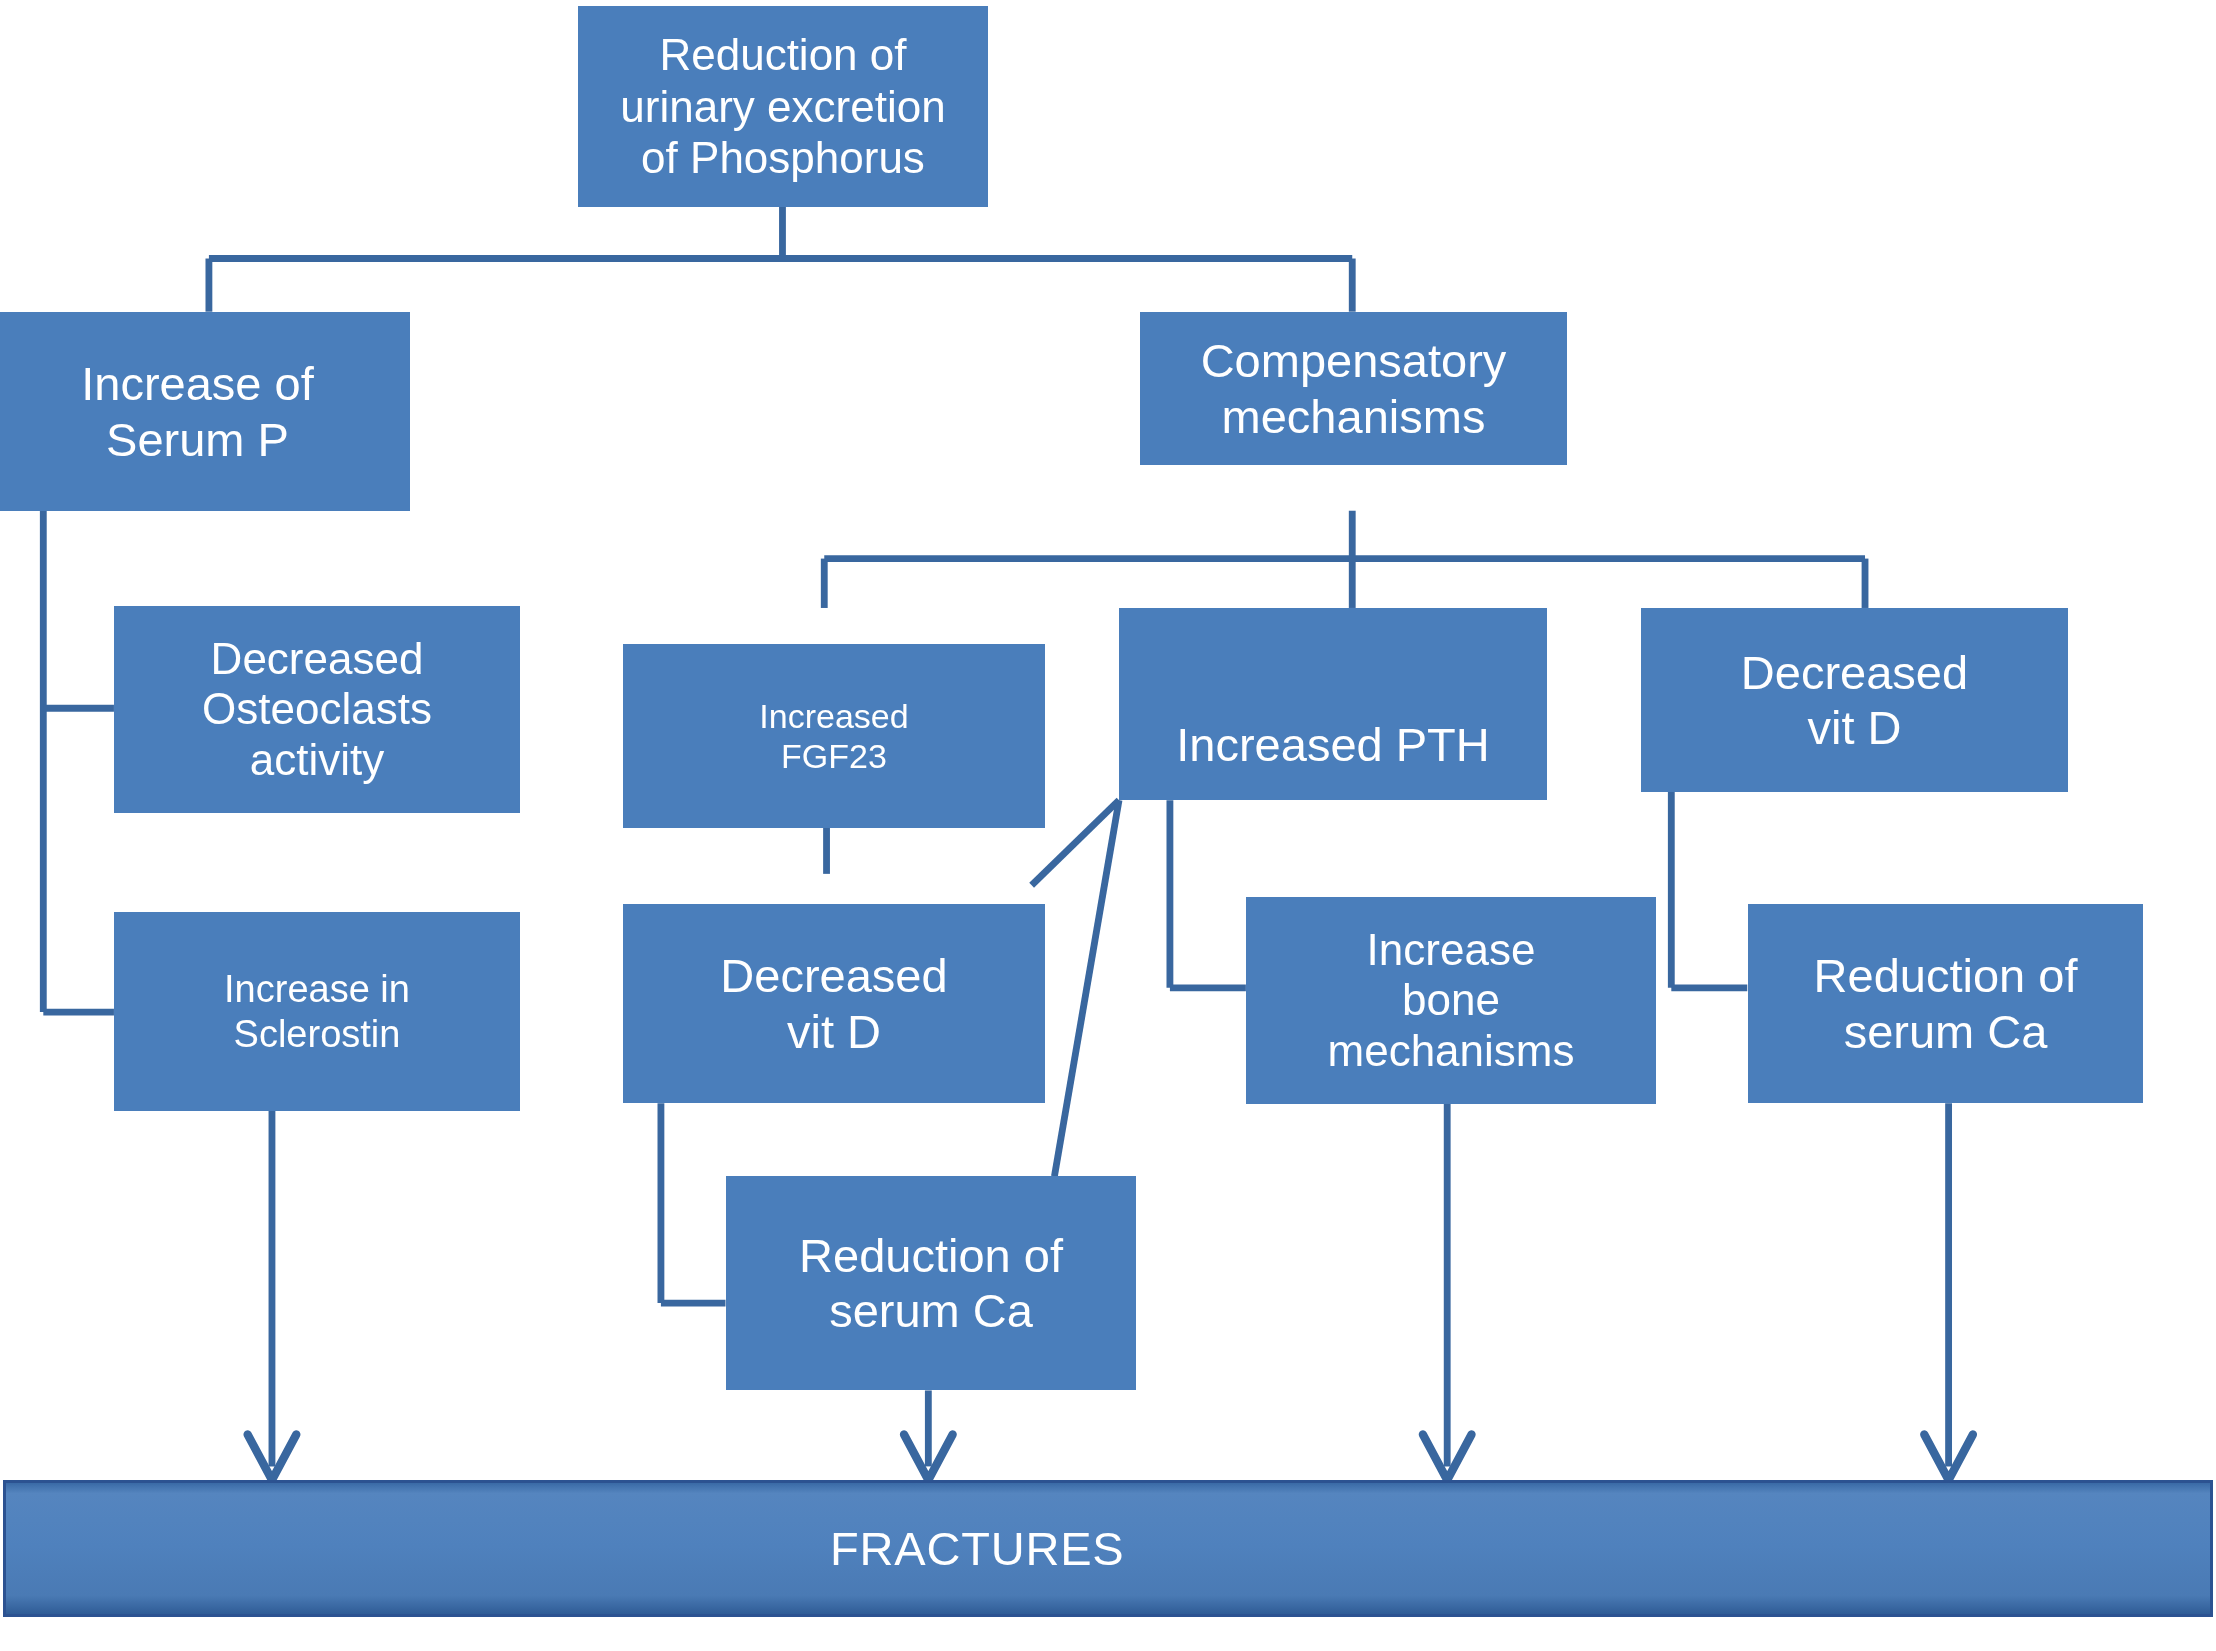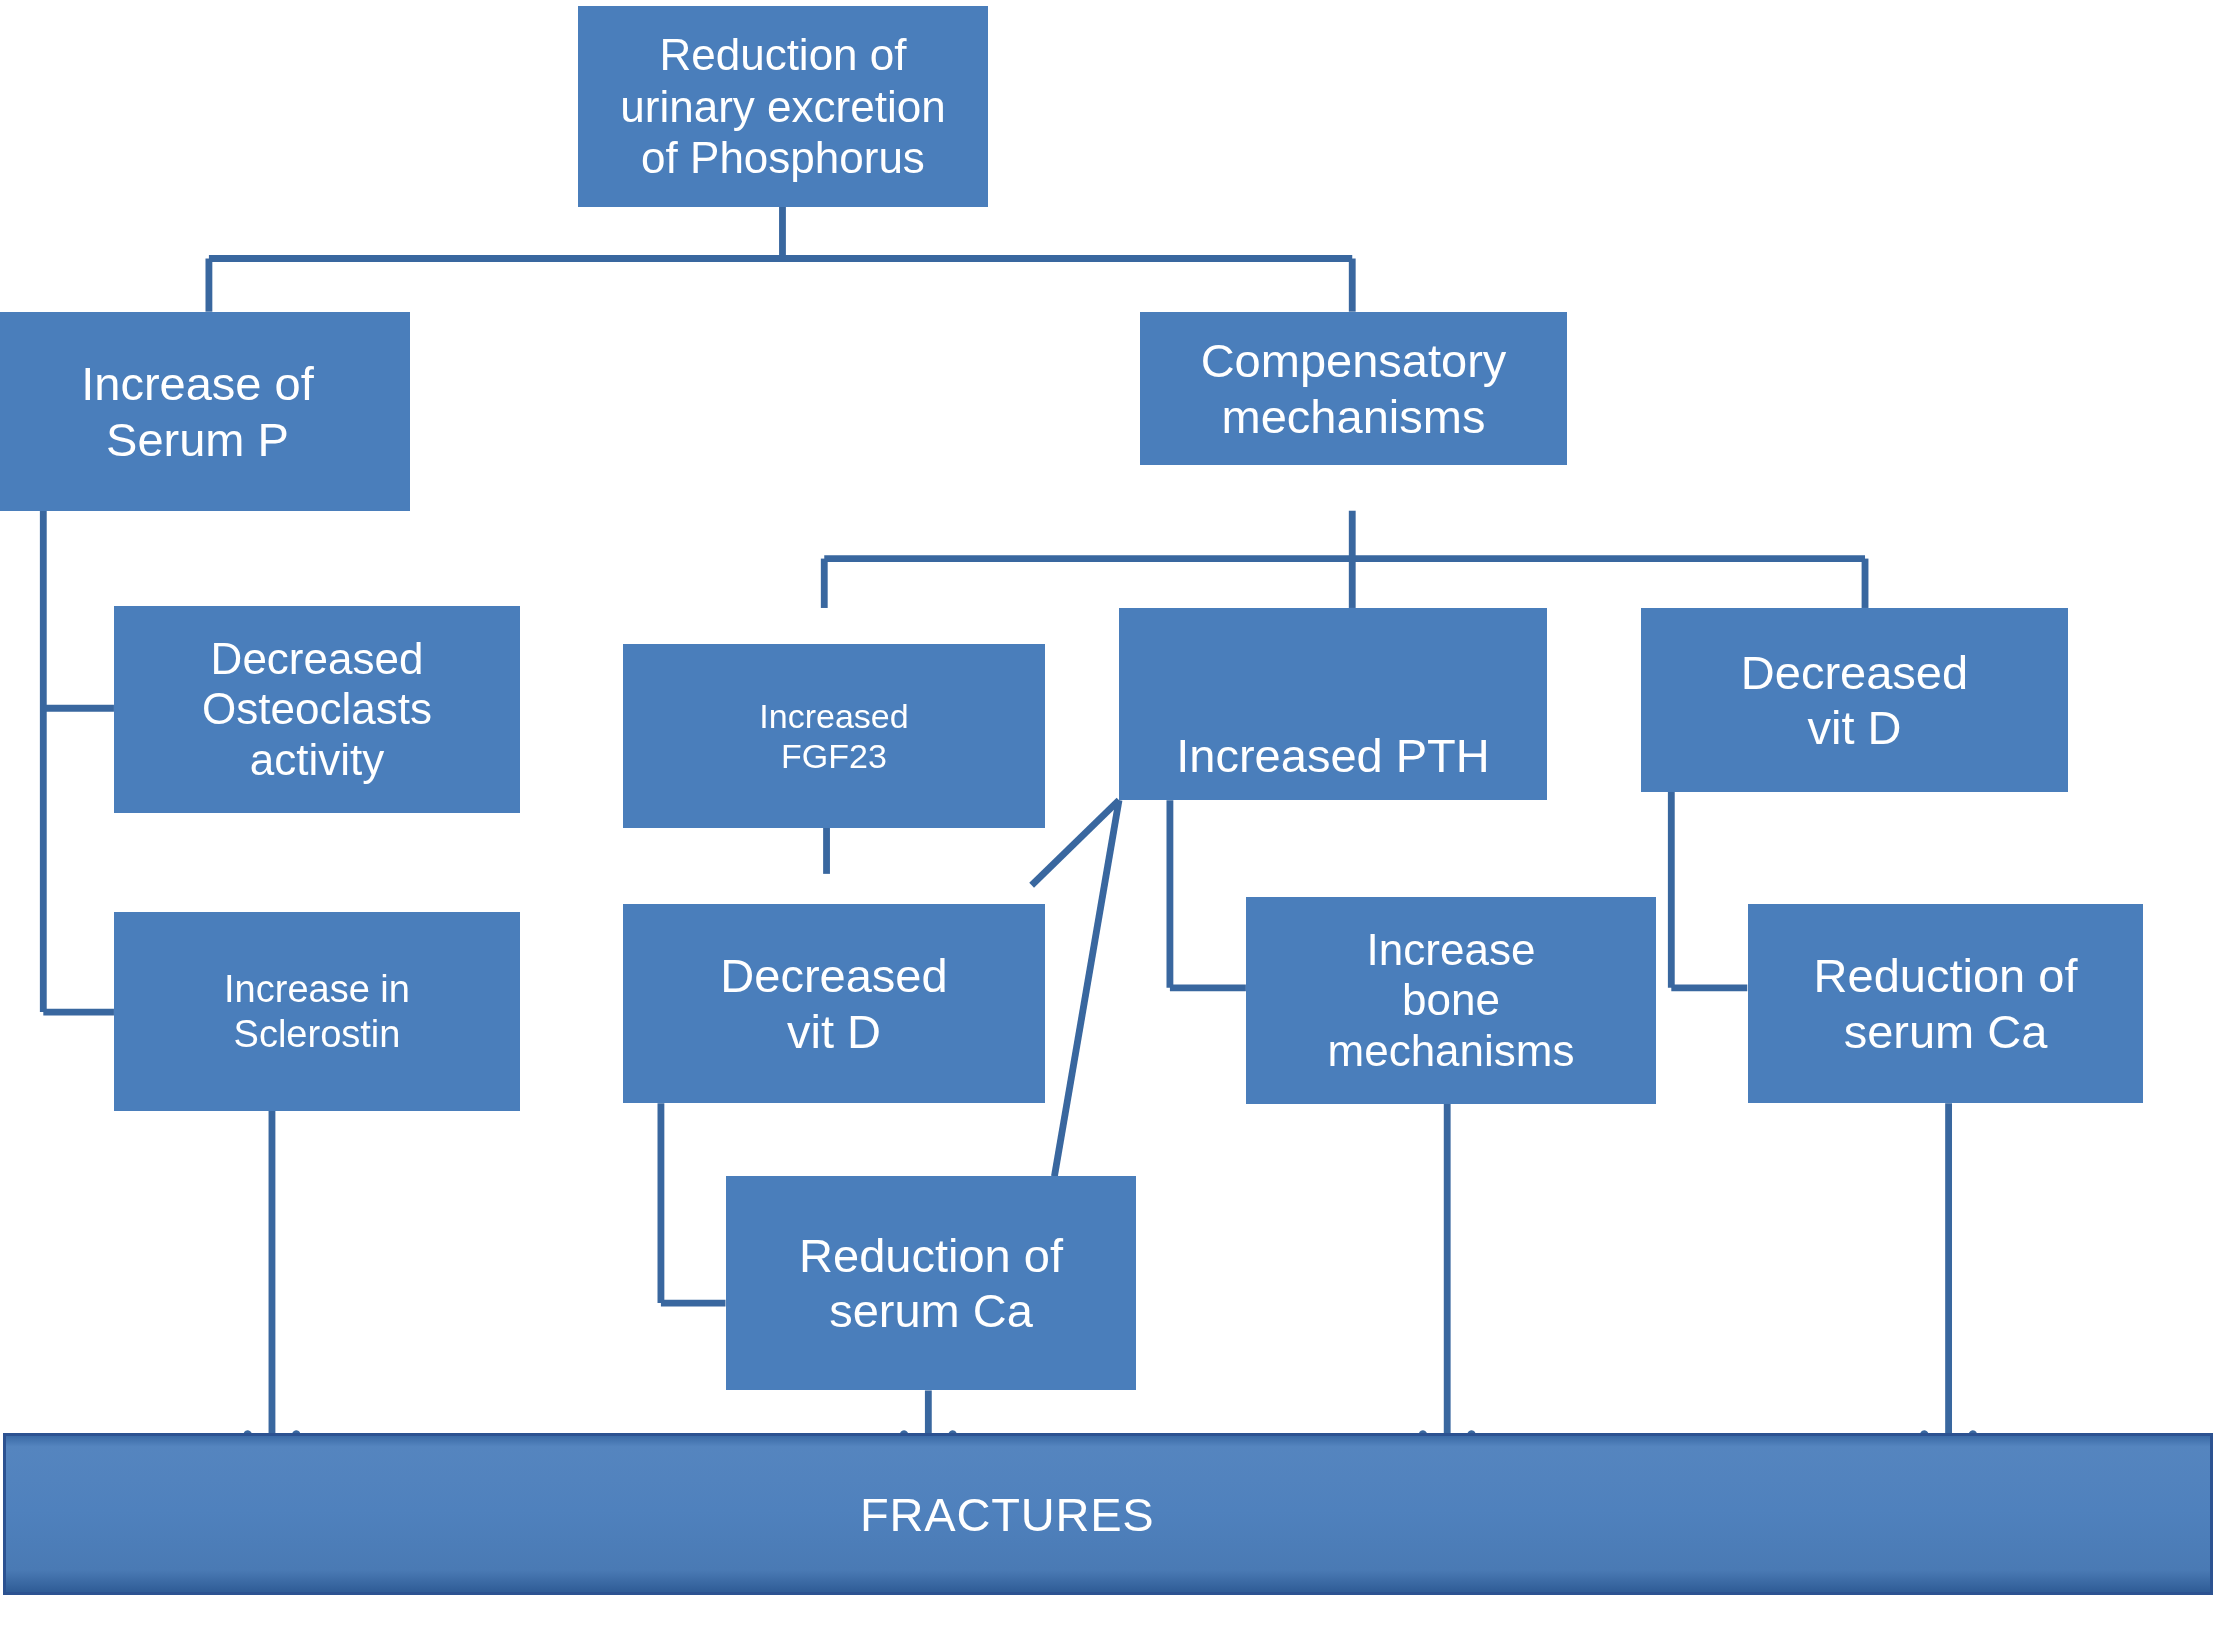--- a/index.html
+++ b/index.html
@@ -114,39 +114,39 @@
   <div class="node" style="left:1140px; top:312px; width:427px; height:153px; font-size:47px;">Compensatory
 mechanisms</div>
 
   <div class="node tight" style="left:114px; top:606px; width:406px; height:207px;">Decreased
 Osteoclasts
 activity</div>
 
   <div class="node" style="left:623px; top:644px; width:422px; height:184px; font-size:34px;">Increased
 FGF23</div>
 
-  <div class="node" style="left:1119px; top:608px; width:428px; height:192px; font-size:47px; align-items:flex-end; padding-bottom:16px;">Increased PTH</div>
+  <div class="node" style="left:1119px; top:608px; width:428px; height:192px; font-size:47px; align-items:flex-end; padding-bottom:27px;">Increased PTH</div>
 
   <div class="node" style="left:1641px; top:608px; width:427px; height:184px; font-size:47px;">Decreased
 vit D</div>
 
   <div class="node" style="left:114px; top:912px; width:406px; height:199px; font-size:38px;">Increase in
 Sclerostin</div>
 
   <div class="node" style="left:623px; top:904px; width:422px; height:199px; font-size:47px;">Decreased
 vit D</div>
 
   <div class="node tight" style="left:1246px; top:897px; width:410px; height:207px;">Increase
 bone
 mechanisms</div>
 
   <div class="node" style="left:1748px; top:904px; width:395px; height:199px; font-size:47px;">Reduction of
 serum Ca</div>
 
   <div class="node" style="left:726px; top:1176px; width:410px; height:214px; font-size:47px;">Reduction of
 serum Ca</div>
 
-  <div class="fractures" style="left:3px; top:1433px; width:2210px; height:162px;padding-left:30px;">
+  <div class="fractures" style="left:3px; top:1480px; width:2210px; height:137px;">
     <span class="label">FRACTURES</span>
   </div>
 
 </div>
 
 
 </body></html>

